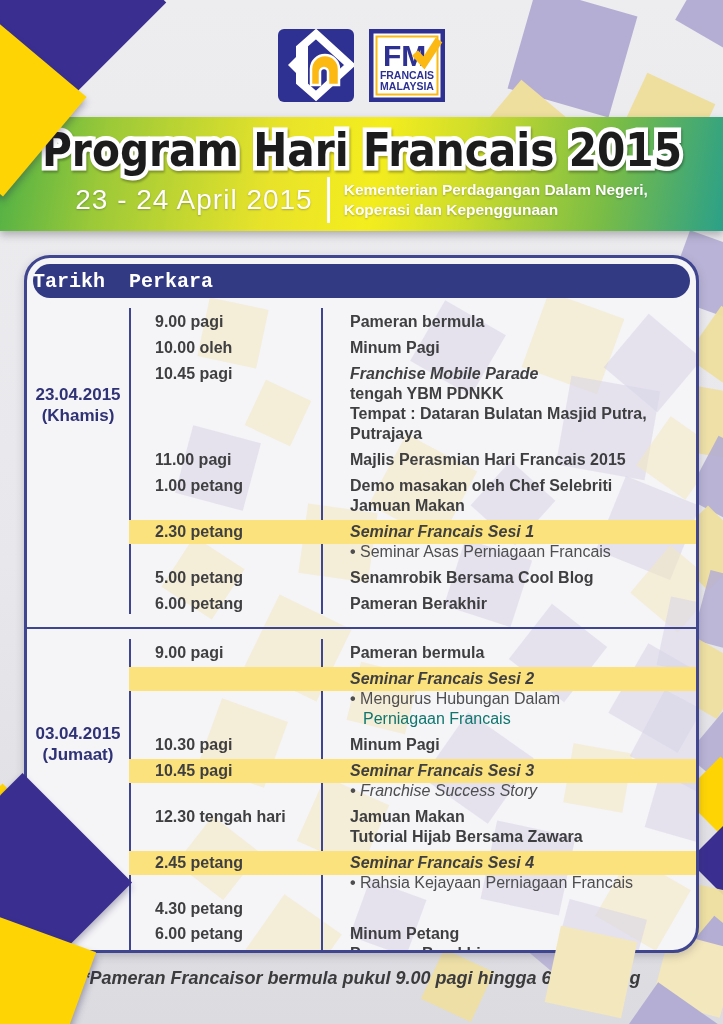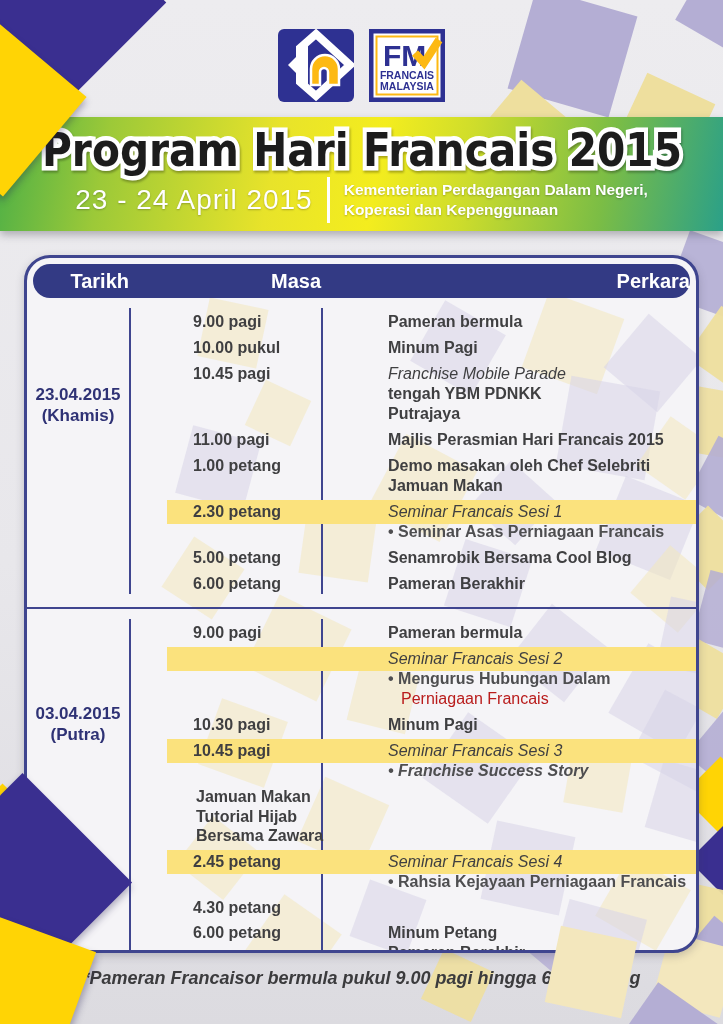--- a/index.html
+++ b/index.html
@@ -36,38 +36,38 @@
     background:#f5f4f7; border:3px solid #3f458f; border-radius:26px;
     box-shadow:0 3px 8px rgba(60,60,80,.25); overflow:hidden; box-sizing:border-box;
   }
   .table-bg{position:absolute; inset:0; z-index:0;}
   .table-content{position:relative; z-index:1; height:100%;}
   .thead{
     margin:6px 6px 8px; height:34px; background:#333a84; border-radius:17px;
     display:grid; grid-template-columns:96px 192px 1fr; align-items:center;
     color:#fff; font-weight:700; font-size:20px;
   }
-  .thead .th{text-align:right;}
+  .thead .th{text-align:left;font-family:Liberation Mono, monospace;}
 
   .section{position:relative; display:flex; padding-top:6px;}
   .vline{position:absolute; top:2px; bottom:6px; width:2px; background:#3f458f; z-index:0;}
   .vline.v1{left:102px;} .vline.v2{left:294px;}
   .tarikh{width:102px; flex-shrink:0; text-align:center; color:#2f3275; font-weight:700; font-size:17px; line-height:1.25;}
   .rows{flex:1; display:flex; flex-direction:column;}
-  .row{position:relative; display:grid; grid-template-columns:192px 1fr; margin-bottom:6px; z-index:1; isolation:isolate;margin-left:38px;}
+  .row{position:relative; display:grid; grid-template-columns:192px 1fr; margin-bottom:6px; z-index:1; isolation:isolate;}
   .row.highlight::before{content:""; position:absolute; left:0; right:0; top:-2px; height:24px; background:#fbe27d; z-index:-1;}
   .masa{padding-left:26px; font-weight:700; font-size:16px; color:#3f3f41; line-height:19px;}
   .perkara{padding-left:29px; font-size:16px; color:#3f3f41; line-height:19px;}
   .pline{margin-bottom:1px;}
   .p-bold{font-weight:700;}
-  .p-bolditalic{font-weight:400; font-style:italic;}
-  .p-bullet{font-weight:700; color:#4e4e50;}
+  .p-bolditalic{font-weight:700; font-style:italic;}
+  .p-bullet{font-weight:400; color:#4e4e50;}
   .p-bullet::before{content:"\2022\00a0"; font-weight:700;}
   .p-italic{font-style:italic;}
-  .p-indent{font-weight:400; color:#b91c1c; padding-left:13px;}
+  .p-indent{font-weight:400; color:#0f766e; padding-left:13px;}
   .hdivider{height:2px; background:#3f458f; margin:7px 0 8px;}
 
   .footer-note{
     position:absolute; left:0; top:968px; width:723px; text-align:center; z-index:2;
     font-size:18px; font-weight:700; font-style:italic; color:#3b3b3d;
   }
 </style>
 </head>
 <body>
 
@@ -159,49 +159,49 @@
         <div class="sq" style="left: 161px; top: 570px; width: 60px; height: 60px; background: rgb(243, 231, 189); opacity: 0.55; transform: rotate(38deg);"></div>
         <div class="sq" style="left: 461px; top: 570px; width: 80px; height: 80px; background: rgb(215, 212, 232); opacity: 0.55; transform: rotate(12deg);"></div>
         <div class="sq" style="left: 581px; top: 610px; width: 70px; height: 70px; background: rgb(243, 231, 189); opacity: 0.55; transform: rotate(30deg);"></div>
         <div class="sq" style="left: 331px; top: 630px; width: 60px; height: 60px; background: rgb(215, 212, 232); opacity: 0.55; transform: rotate(20deg);"></div>
         <div class="sq" style="left: 231px; top: 650px; width: 70px; height: 70px; background: rgb(243, 231, 189); opacity: 0.55; transform: rotate(35deg);"></div>
         <div class="sq" style="left: 531px; top: 650px; width: 80px; height: 80px; background: rgb(215, 212, 232); opacity: 0.55; transform: rotate(15deg);"></div>
       </div>
     <div class="table-content">
       <div class="thead">
         <div class="th">Tarikh</div>
-        <div class="th">Masa</div>
         <div class="th">Perkara</div>
       </div>
 
       <div class="section">
         <div class="vline v1"></div>
         <div class="vline v2"></div>
         <div class="tarikh" style="padding-top:72px">
           <span>23.04.2015</span><br>
           <span>(Khamis)</span>
         </div>
         <div class="rows">
             <div class="row">
               <div class="masa">9.00 pagi</div>
               <div class="perkara">
                 <div class="pline p-bold">Pameran bermula</div>
               </div>
             </div>
             <div class="row">
-              <div class="masa">10.00 pukul</div>
+              <div class="masa">10.00 oleh</div>
               <div class="perkara">
                 <div class="pline p-bold">Minum Pagi</div>
               </div>
             </div>
             <div class="row">
               <div class="masa">10.45 pagi</div>
               <div class="perkara">
                 <div class="pline p-bolditalic">Franchise Mobile Parade</div>
                 <div class="pline p-bold">tengah YBM PDNKK</div>
+                <div class="pline p-bold">Tempat : Dataran Bulatan Masjid Putra,</div>
                 <div class="pline p-bold">Putrajaya</div>
               </div>
             </div>
             <div class="row">
               <div class="masa">11.00 pagi</div>
               <div class="perkara">
                 <div class="pline p-bold">Majlis Perasmian Hari Francais 2015</div>
               </div>
             </div>
             <div class="row">
@@ -233,21 +233,21 @@
           </div>
       </div>
 
       <div class="hdivider"></div>
 
       <div class="section">
         <div class="vline v1"></div>
         <div class="vline v2"></div>
         <div class="tarikh" style="padding-top:80px">
           <span>03.04.2015</span><br>
-          <span>(Putra)</span>
+          <span>(Jumaat)</span>
         </div>
         <div class="rows">
             <div class="row">
               <div class="masa">9.00 pagi</div>
               <div class="perkara">
                 <div class="pline p-bold">Pameran bermula</div>
               </div>
             </div>
             <div class="row highlight">
               <div class="masa"></div>
@@ -264,20 +264,21 @@
               </div>
             </div>
             <div class="row highlight">
               <div class="masa">10.45 pagi</div>
               <div class="perkara">
                 <div class="pline p-bolditalic">Seminar Francais Sesi 3</div>
                 <div class="pline p-bullet p-italic">Franchise Success Story</div>
               </div>
             </div>
             <div class="row">
+              <div class="masa">12.30 tengah hari</div>
               <div class="perkara">
                 <div class="pline p-bold">Jamuan Makan</div>
                 <div class="pline p-bold">Tutorial Hijab Bersama Zawara</div>
               </div>
             </div>
             <div class="row highlight">
               <div class="masa">2.45 petang</div>
               <div class="perkara">
                 <div class="pline p-bolditalic">Seminar Francais Sesi 4</div>
                 <div class="pline p-bullet">Rahsia Kejayaan Perniagaan Francais</div>

